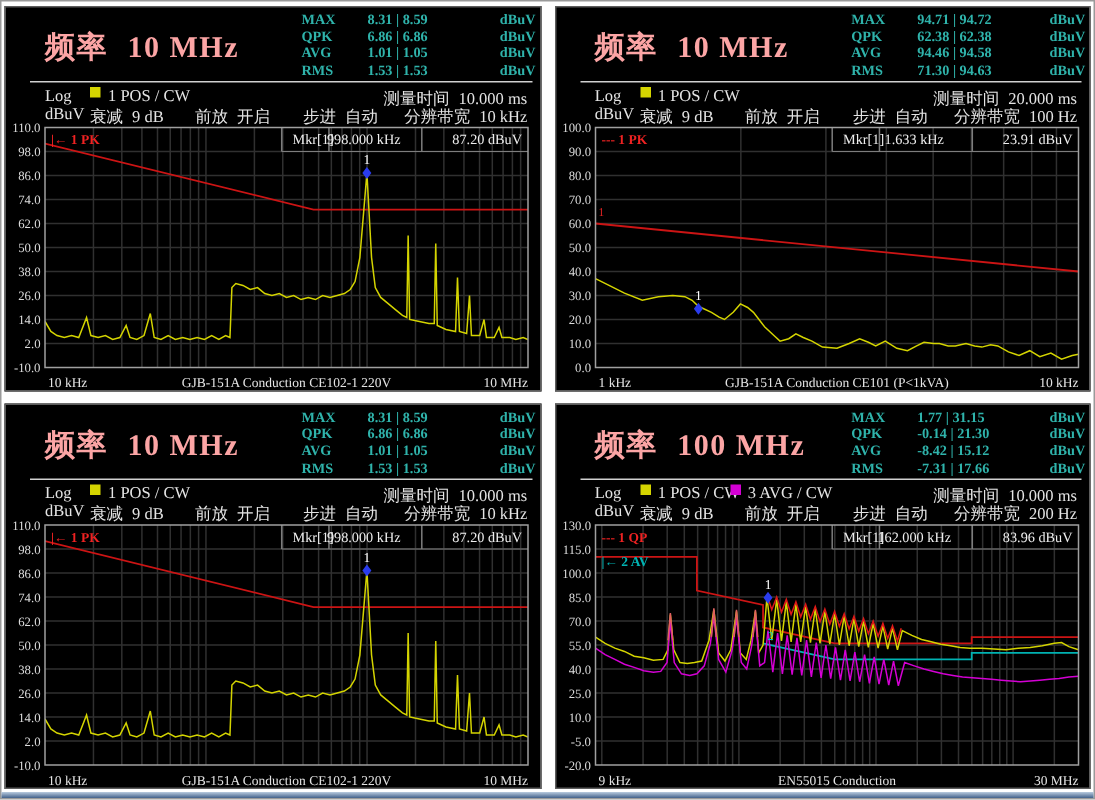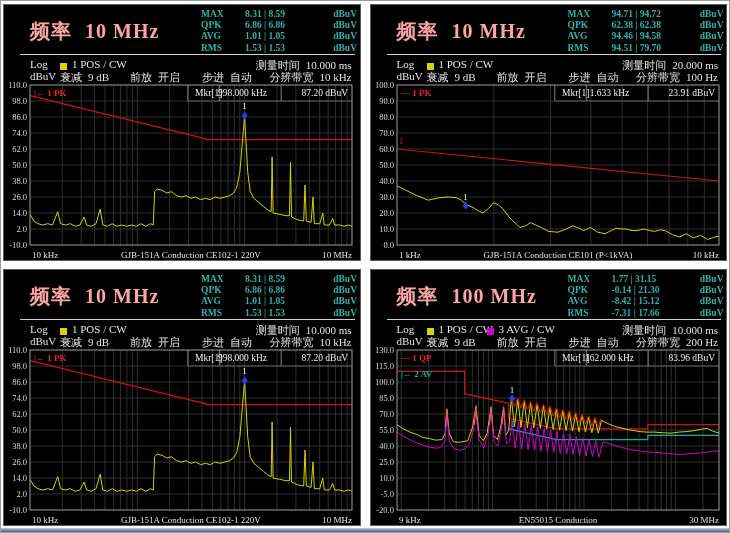--- a/index.html
+++ b/index.html
@@ -16,21 +16,21 @@
   .stats{position:absolute;left:197px;top:4px;color:#2fb3ab;font-weight:bold;font-size:9.5px;line-height:11.2px;}
   .stat-row{display:flex;}
   .sname{width:44px;}
   .sval{width:76px;}
   .sunit{width:36px;text-align:right;}
   .sep{position:absolute;top:49px;left:16px;right:5px;border-top:1px solid #d0d0d0;}
   .srow{position:absolute;left:0;right:0;height:12px;font-size:11px;color:#e4e4e4;white-space:nowrap;}
   .r1{top:53px;} .r2{top:65px;}
   .srow span{position:absolute;}
   .pos-a{left:26px;} .pos-b{left:56px;} .pos-c{left:126px;} .pos-d{left:198px;}
-  .chipg{display:inline-flex;align-items:flex-end;}
+  .chipg{display:inline-flex;align-items:flex-start;}
   .c1{left:56px;} .c2{left:116px;}
   .chip{display:inline-block;width:7px;height:7px;margin-right:5px;background:#888;}
   .rright{right:8px;text-align:right;}
   .rright .val{margin-left:8px;position:static;}
   .pair .val{margin-left:6px;position:static;}
   .pair span{position:static;}
   .chipg span{position:static;}
   svg.plot{position:absolute;left:2px;top:76px;font-family:"Liberation Serif",serif;}
 </style>
 </head>
@@ -168,21 +168,21 @@
           <span class="sval">62.38 | 62.38</span>
           <span class="sunit">dBuV</span>
         </div>
       <div class="stat-row">
           <span class="sname">AVG</span>
           <span class="sval">94.46 | 94.58</span>
           <span class="sunit">dBuV</span>
         </div>
       <div class="stat-row">
           <span class="sname">RMS</span>
-          <span class="sval">94.51 | 79.70</span>
+          <span class="sval">71.30 | 94.63</span>
           <span class="sunit">dBuV</span>
         </div>
     </div>
     <div class="sep"></div>
     <div class="srow r1">
       <span class="pos-a">Log</span>
       <span class="chipg c1">
           <i class="chip" style="background: rgb(212, 212, 0);"></i>
           <span>1 POS / CW</span>
         </span>

